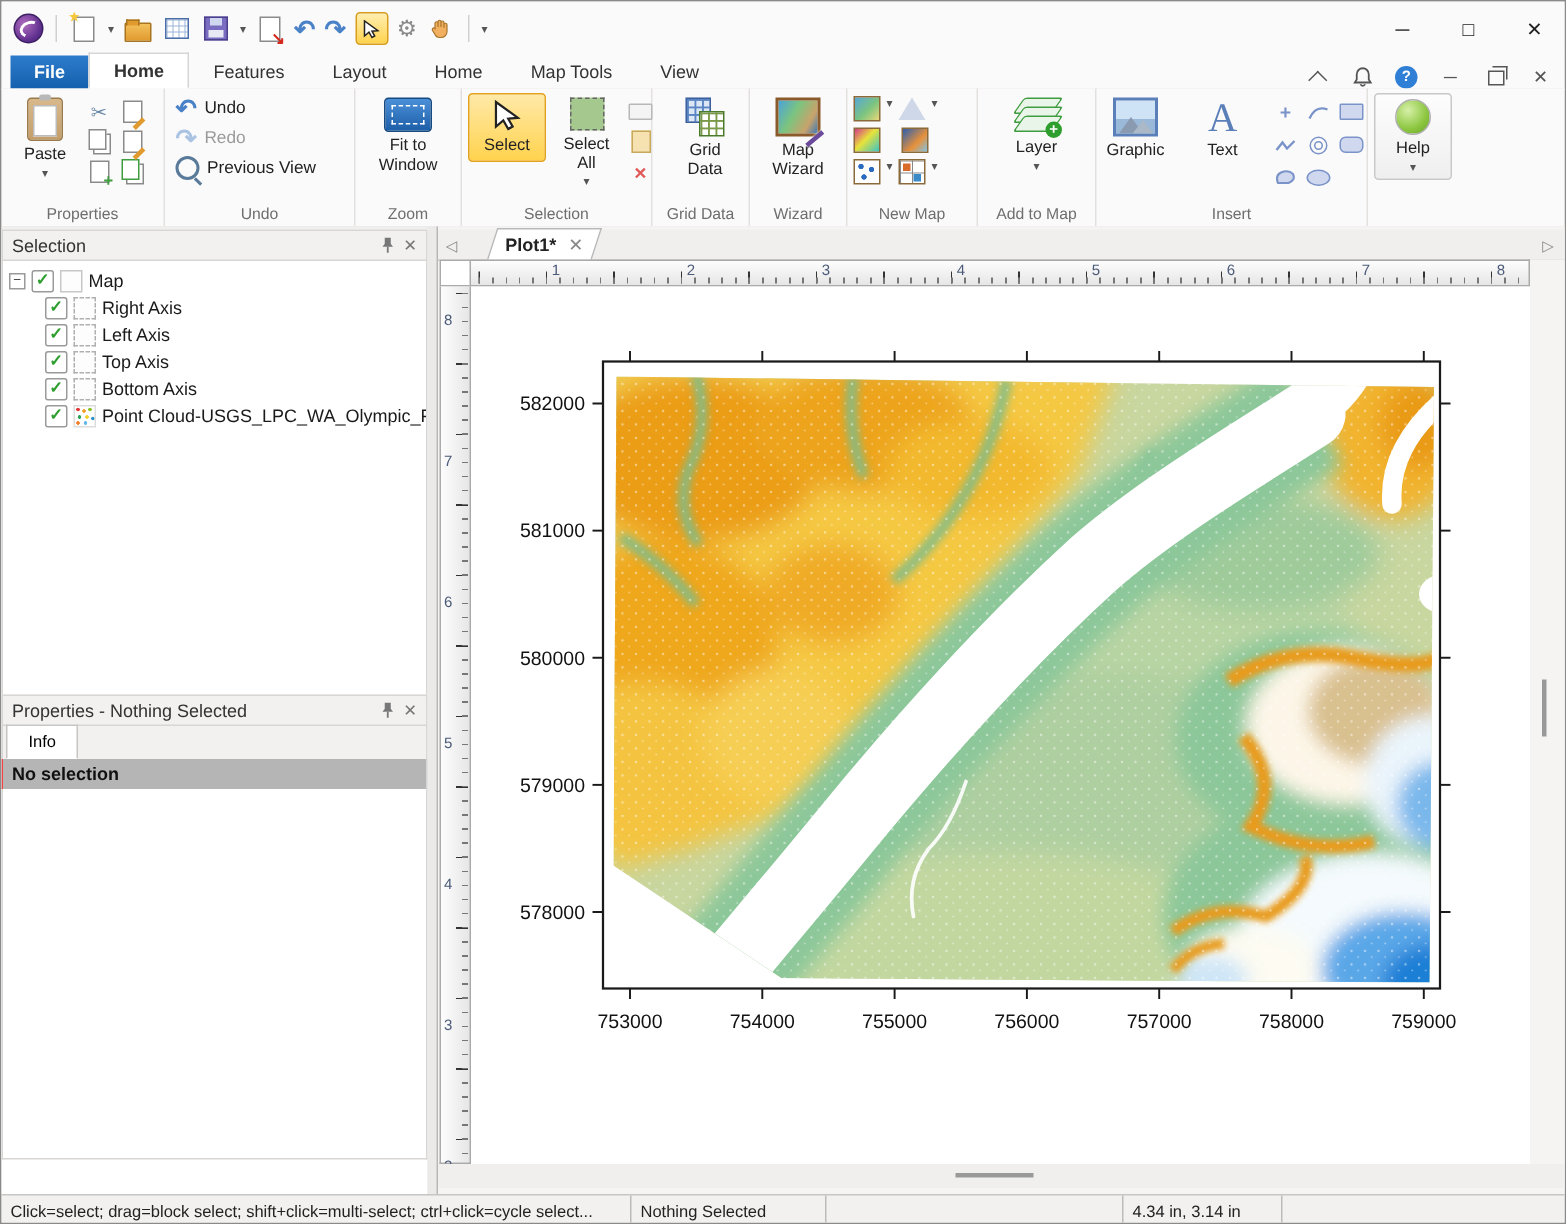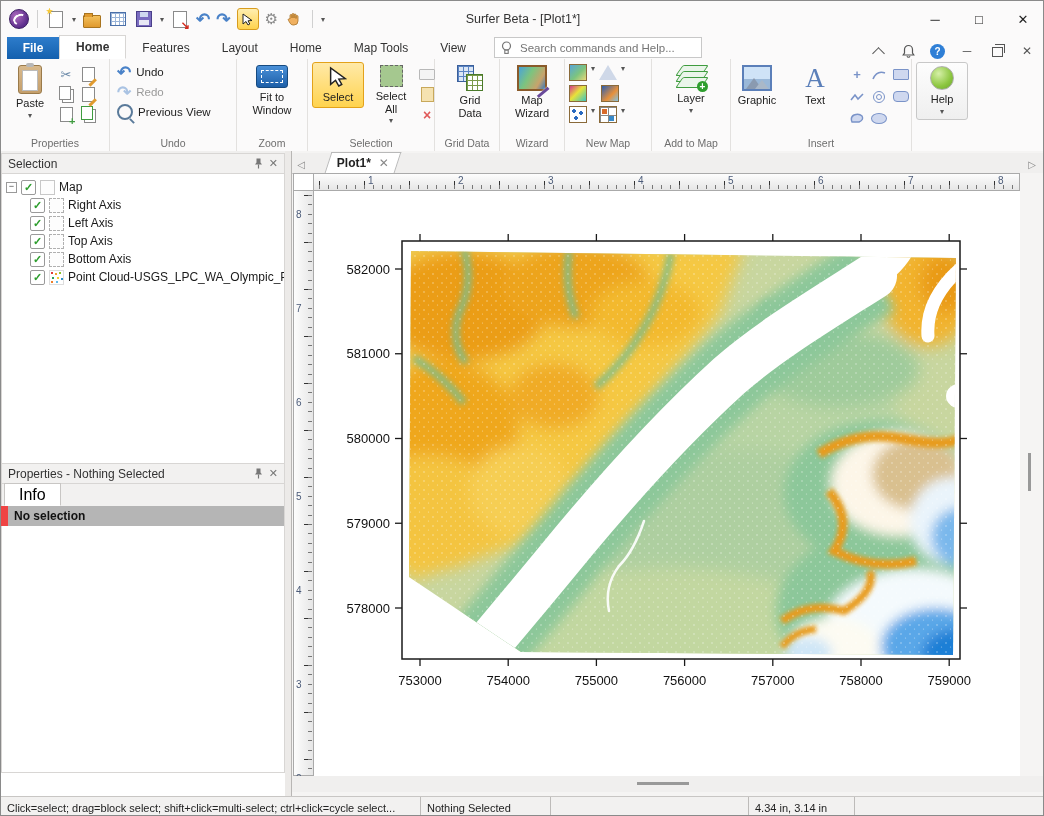--- a/index.html
+++ b/index.html
@@ -112,22 +112,22 @@
     radial-gradient(circle at 2px 2px,#e03a3a 1px,transparent 1.4px),
     radial-gradient(circle at 6px 3px,#f0a02a 1px,transparent 1.4px),
     radial-gradient(circle at 10px 2px,#8ac22a 1px,transparent 1.4px),
     radial-gradient(circle at 3px 7px,#2aa05a 1px,transparent 1.4px),
     radial-gradient(circle at 8px 7px,#f0d02a 1px,transparent 1.4px),
     radial-gradient(circle at 12px 8px,#2a90c8 1px,transparent 1.4px),
     radial-gradient(circle at 2px 11px,#f0802a 1px,transparent 1.4px),
     radial-gradient(circle at 7px 11px,#60b8e8 1px,transparent 1.4px);}
   .props{position:absolute;left:0;top:310px;width:284px;}
   .infotab{height:22px;background:#f2f1f0;border-left:1px solid #d8d6d4;border-right:1px solid #d8d6d4;display:flex;align-items:flex-end;}
-  .infotab .t{height:21px;background:#fff;border:1px solid #c8c6c4;border-bottom:1px solid #fff;padding:0 14px;font-size:16px;display:flex;align-items:center;margin-left:2px;}
-  .nosel{height:20px;background:#b5b5b5;font-size:12px;font-weight:bold;color:#111;display:flex;align-items:center;padding:0 6px;border-left:7px solid #ef4444;border-right:1px solid #d8d6d4;}
+  .infotab .t{height:21px;background:#fff;border:1px solid #c8c6c4;border-bottom:1px solid #fff;padding:0 14px;font-size:11px;display:flex;align-items:center;margin-left:2px;}
+  .nosel{height:20px;background:#b5b5b5;font-size:12px;font-weight:bold;color:#111;display:flex;align-items:center;padding:0 6px;border-left:1px solid #ef4444;border-right:1px solid #d8d6d4;}
   .propsbody{height:246px;background:#fff;border:1px solid #d8d6d4;border-top:none;}
   .splitter{position:absolute;left:284px;top:0;width:6px;height:645px;background:#eceae8;}
   
   .docarea{position:absolute;left:290px;top:0;width:754px;height:645px;background:#f5f4f3;border-left:1px solid #b8b6b4;}
   .doctabs{position:absolute;left:0;top:2px;width:753px;height:20px;background:#f0efee;border-bottom:1px solid #c8c6c4;display:flex;align-items:flex-end;}
   .navarr{width:18px;font-size:10px;color:#888;text-align:center;padding-bottom:3px;}
   .navarr.r{position:absolute;right:4px;}
   .doctab{height:20px;background:#fff;border:1px solid #b9b9b9;border-bottom:none;padding:0 8px;display:flex;align-items:center;gap:8px;font-size:12px;font-weight:bold;color:#222;transform:skewX(-18deg);margin-left:18px;}
   .doctab>*{transform:skewX(18deg);}
   .doctab .x{font-weight:normal;color:#888;font-size:12px;}
@@ -192,43 +192,35 @@
       </span>
       <span class="gear">⚙</span>
       <span class="qicon">
         <svg width="13" height="14" viewBox="0 0 13 14">
             <path d="M3,7 V3.5 a1,1 0 0 1 2,0 V6 V2.5 a1,1 0 0 1 2,0 V6 V3 a1,1 0 0 1 2,0 V6.5 V4.5 a1,1 0 0 1 2,0 V9 a4,4 0 0 1 -4,4 H6 a3.5,3.5 0 0 1 -3,-2 L1.5,8.5 a1,1 0 0 1 1.5,-1.5 Z" fill="#f0b060" stroke="#a8742a" stroke-width="0.8"></path>
           </svg>
       </span>
       <span class="sep"></span>
       <span class="dd">▾</span>
     </div>
-    <div class="title-text">Surfer Beta - [Plot1*]</div>
     <div class="winctrl">
       <div class="winbtn">─</div>
       <div class="winbtn">□</div>
       <div class="winbtn">✕</div>
     </div>
   </div>
 
   <div class="tabrow">
     <div class="filetab">File</div>
     <div class="rtab active">Home</div>
     <div class="rtab">Features</div>
     <div class="rtab">Layout</div>
     <div class="rtab">Home</div>
     <div class="rtab">Map Tools</div>
     <div class="rtab">View</div>
-    <div class="searchbox">
-      <svg width="11" height="14" viewBox="0 0 11 14">
-          <circle cx="5.5" cy="5" r="4" fill="none" stroke="#777" stroke-width="1.2"></circle>
-          <rect x="3.8" y="9" width="3.4" height="3.4" fill="none" stroke="#777" stroke-width="1.1"></rect>
-        </svg>
-      <input placeholder="Search commands and Help..." style="">
-    </div>
     <div class="tr-icons">
       <span class="tico">
           <span class="chev"></span>
         </span>
       <span class="tico">
         <svg width="13" height="14" viewBox="0 0 13 14">
             <path d="M6.5,1.5 a4,4 0 0 1 4,4 V9 l1.3,2 H1.2 L2.5,9 V5.5 a4,4 0 0 1 4,-4 Z" fill="none" stroke="#555" stroke-width="1.2"></path>
             <path d="M5,12.2 a1.6,1.6 0 0 0 3,0" fill="none" stroke="#555" stroke-width="1.2"></path>
           </svg>
       </span>

